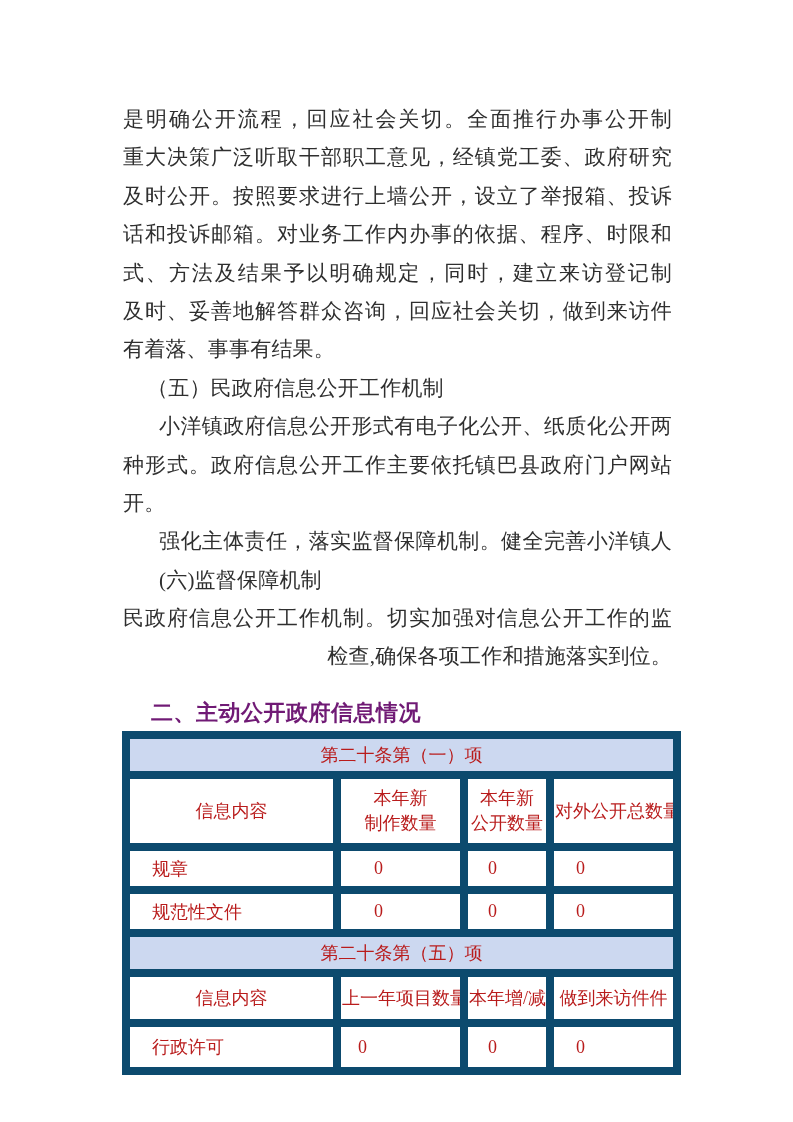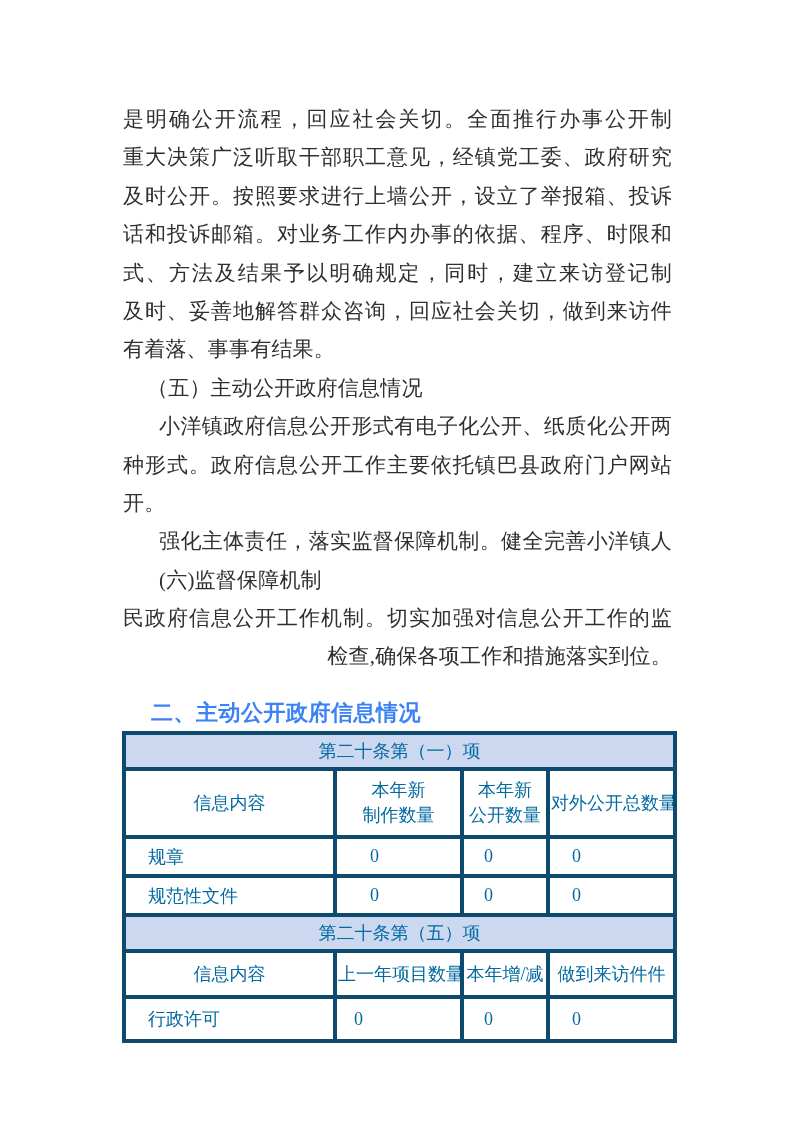--- a/index.html
+++ b/index.html
@@ -37,40 +37,40 @@
   }
   
   .sec-heading {
     position: absolute;
     left: 151px;
     top: 698px;
     font-family: "Liberation Sans", "DejaVu Sans", sans-serif;
     font-weight: bold;
     font-size: 22px;
     line-height: 30px;
-    color: #3b82f6;
+    color: #701a75;
     letter-spacing: 0.5px;
   }
   
   .tbl-wrap {
     position: absolute;
     left: 122px;
     top: 731px;
   }
   table.info {
     border-collapse: collapse;
     table-layout: fixed;
     width: 551px;
     font-family: "Liberation Serif", "DejaVu Serif", serif;
   }
   table.info td {
-    border: 4px solid #0c4a6e;
+    border: 8px solid #0c4a6e;
     vertical-align: middle;
     font-size: 18px;
-    color: #0369a1;
+    color: #b91c1c;
     overflow: hidden;
     margin-top: 32px;
   }
   td.band-cell { text-align: center; height: 30px; }
   tr.r-head-tall td { height: 62px; }
   tr.r-head-short td { height: 40px; }
   td.head-cell { text-align: center; line-height: 25px; white-space: nowrap; }
   tr.r-data td { height: 33px; }
   tr.r-data-tall td { height: 38px; }
   td.label-cell { padding-left: 22px; text-align: left; }
@@ -90,21 +90,21 @@
 <div class="page">
 
   <div class="body-text">
       <div class="bline fill" style="text-indent: 0px;">是明确公开流程，回应社会关切。全面推行办事公开制度，</div>
       <div class="bline fill" style="text-indent: 0px;">重大决策广泛听取干部职工意见，经镇党工委、政府研究后</div>
       <div class="bline fill" style="text-indent: 0px;">及时公开。按照要求进行上墙公开，设立了举报箱、投诉电</div>
       <div class="bline fill" style="text-indent: 0px;">话和投诉邮箱。对业务工作内办事的依据、程序、时限和方</div>
       <div class="bline fill" style="text-indent: 0px;">式、方法及结果予以明确规定，同时，建立来访登记制度，</div>
       <div class="bline fill" style="text-indent: 0px;">及时、妥善地解答群众咨询，回应社会关切，做到来访件件</div>
       <div class="bline" style="text-indent: 0px;">有着落、事事有结果。</div>
-      <div class="bline" style="text-indent: 24px;">（五）主动公开政府信息情况</div>
+      <div class="bline" style="text-indent: 24px;">（五）民政府信息公开工作机制</div>
       <div class="bline fill" style="text-indent: 36px;">小洋镇政府信息公开形式有电子化公开、纸质化公开两</div>
       <div class="bline fill" style="text-indent: 0px;">种形式。政府信息公开工作主要依托镇巴县政府门户网站进</div>
       <div class="bline" style="text-indent: 0px;">开。</div>
       <div class="bline fill" style="text-indent: 36px;">强化主体责任，落实监督保障机制。健全完善小洋镇人</div>
       <div class="bline" style="text-indent: 36px;">(六)监督保障机制</div>
       <div class="bline fill" style="text-indent: 0px;">民政府信息公开工作机制。切实加强对信息公开工作的监督</div>
       <div class="bline" style="text-indent: 0px; text-align: right;">检查,确保各项工作和措施落实到位。</div>
     </div>
 
   <div class="sec-heading">二、主动公开政府信息情况</div>

